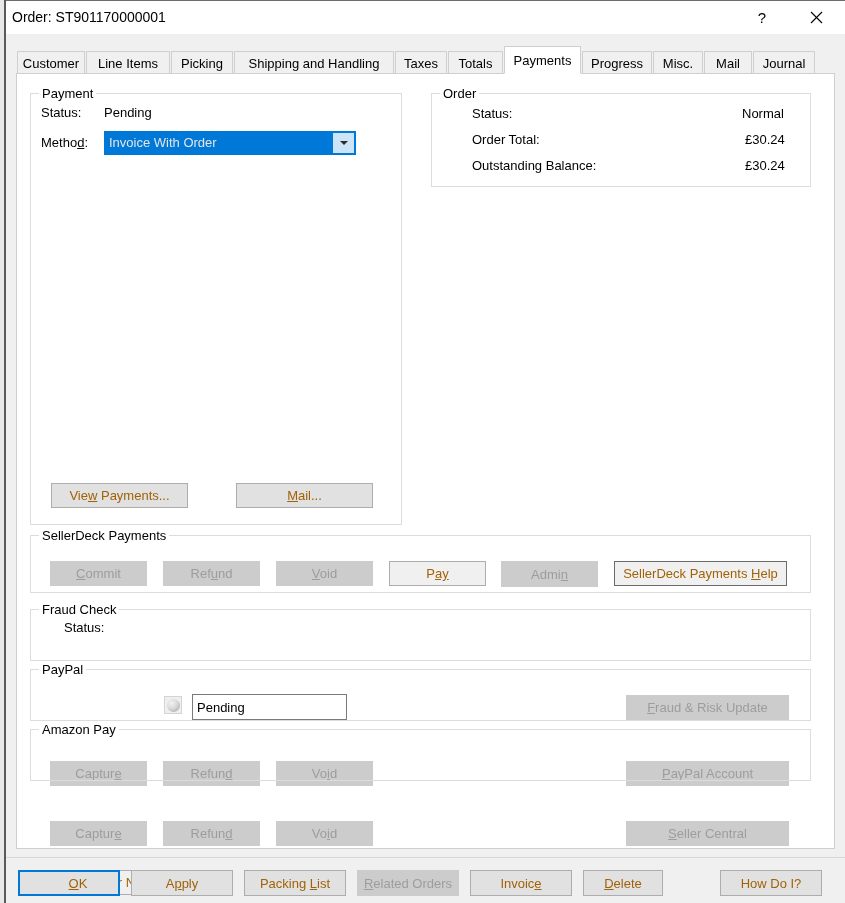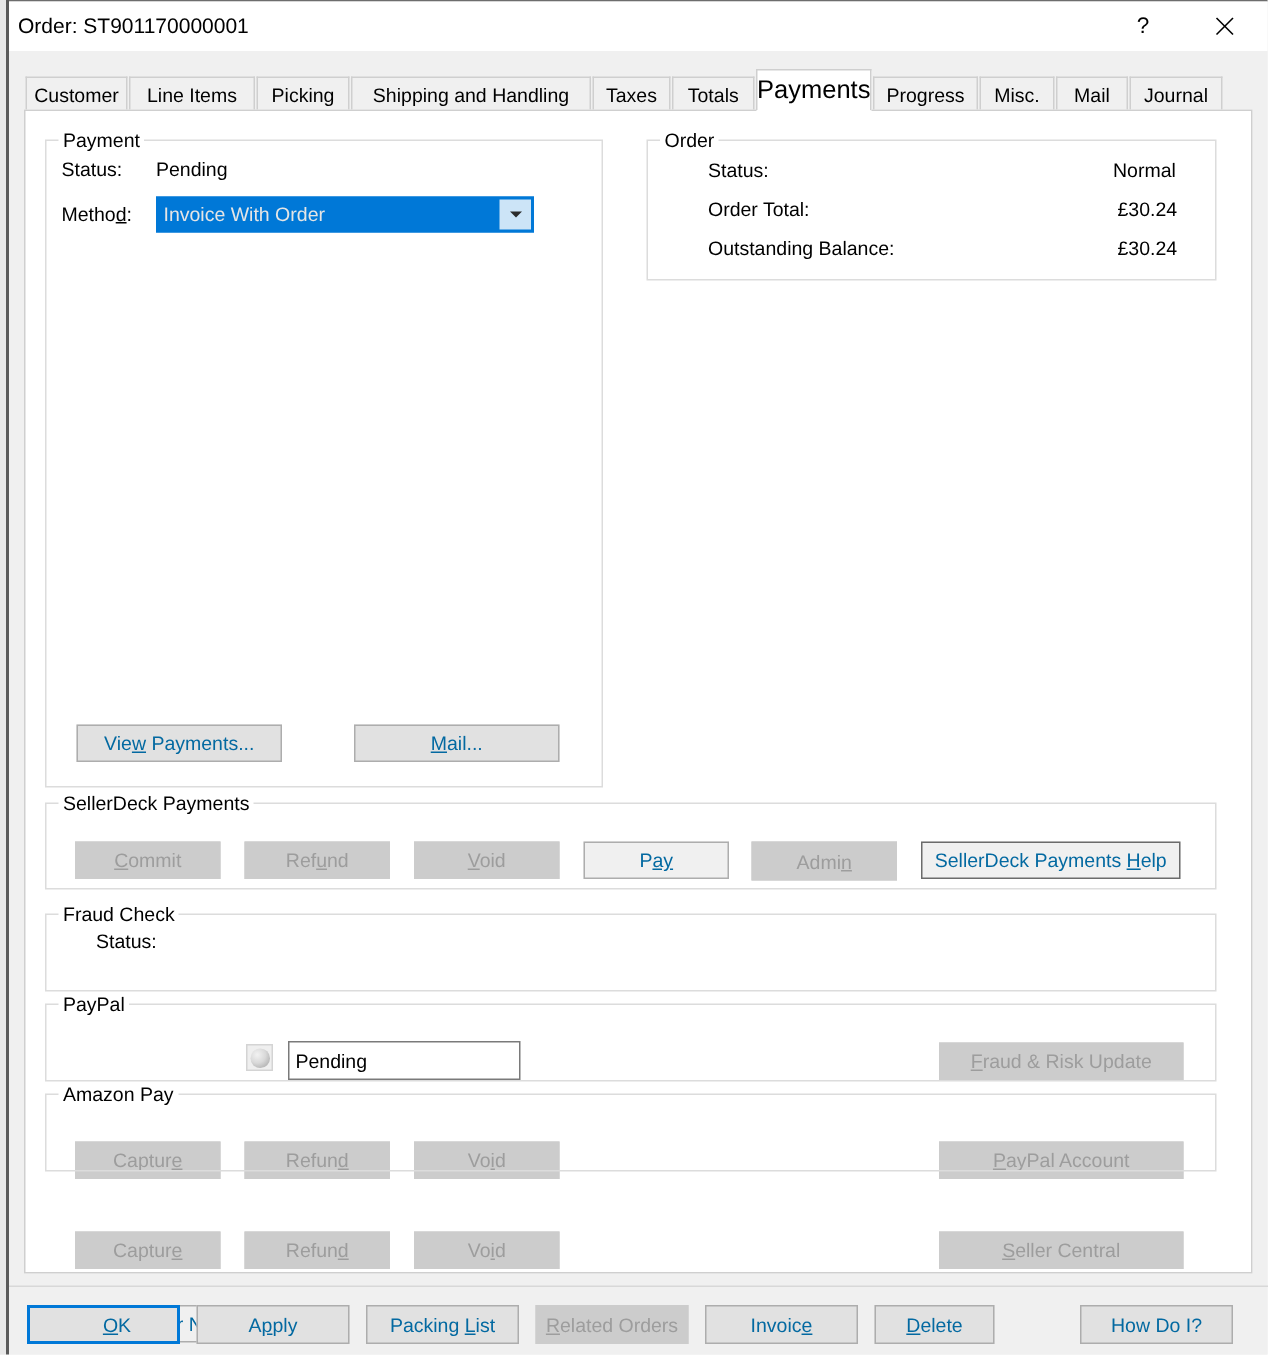--- a/index.html
+++ b/index.html
@@ -98,21 +98,21 @@
     font-size: 13px;
     white-space: nowrap;
     cursor: default;
   }
   .tab.active {
     background: #ffffff;
     height: 28px;
     border: 1px solid #cfcfcf;
     border-bottom: 1px solid #ffffff;
     z-index: 5;
-    font-size: 17px;
+    font-size: 13px;
   }
 
   
   #tabpage {
     position: absolute;
     left: 10px; top: 72px;
     width: 819px; height: 776px;
     background: #ffffff;
     border: 1px solid #cfcfcf;
     box-sizing: border-box;
@@ -184,21 +184,21 @@
   
   .btn {
     position: absolute;
     background: #e1e1e1;
     border: 1px solid #adadad;
     box-sizing: border-box;
     display: flex;
     align-items: center;
     justify-content: center;
     font-size: 13px;
-    color: #0369a1;
+    color: #a16207;
     white-space: nowrap;
     cursor: default;
     user-select: none;
   }
   .btn.disabled {
     background: #cccccc;
     border: 1px solid #cccccc;
     color: #9d9d9d;
   }
   .btn.defaulted {

